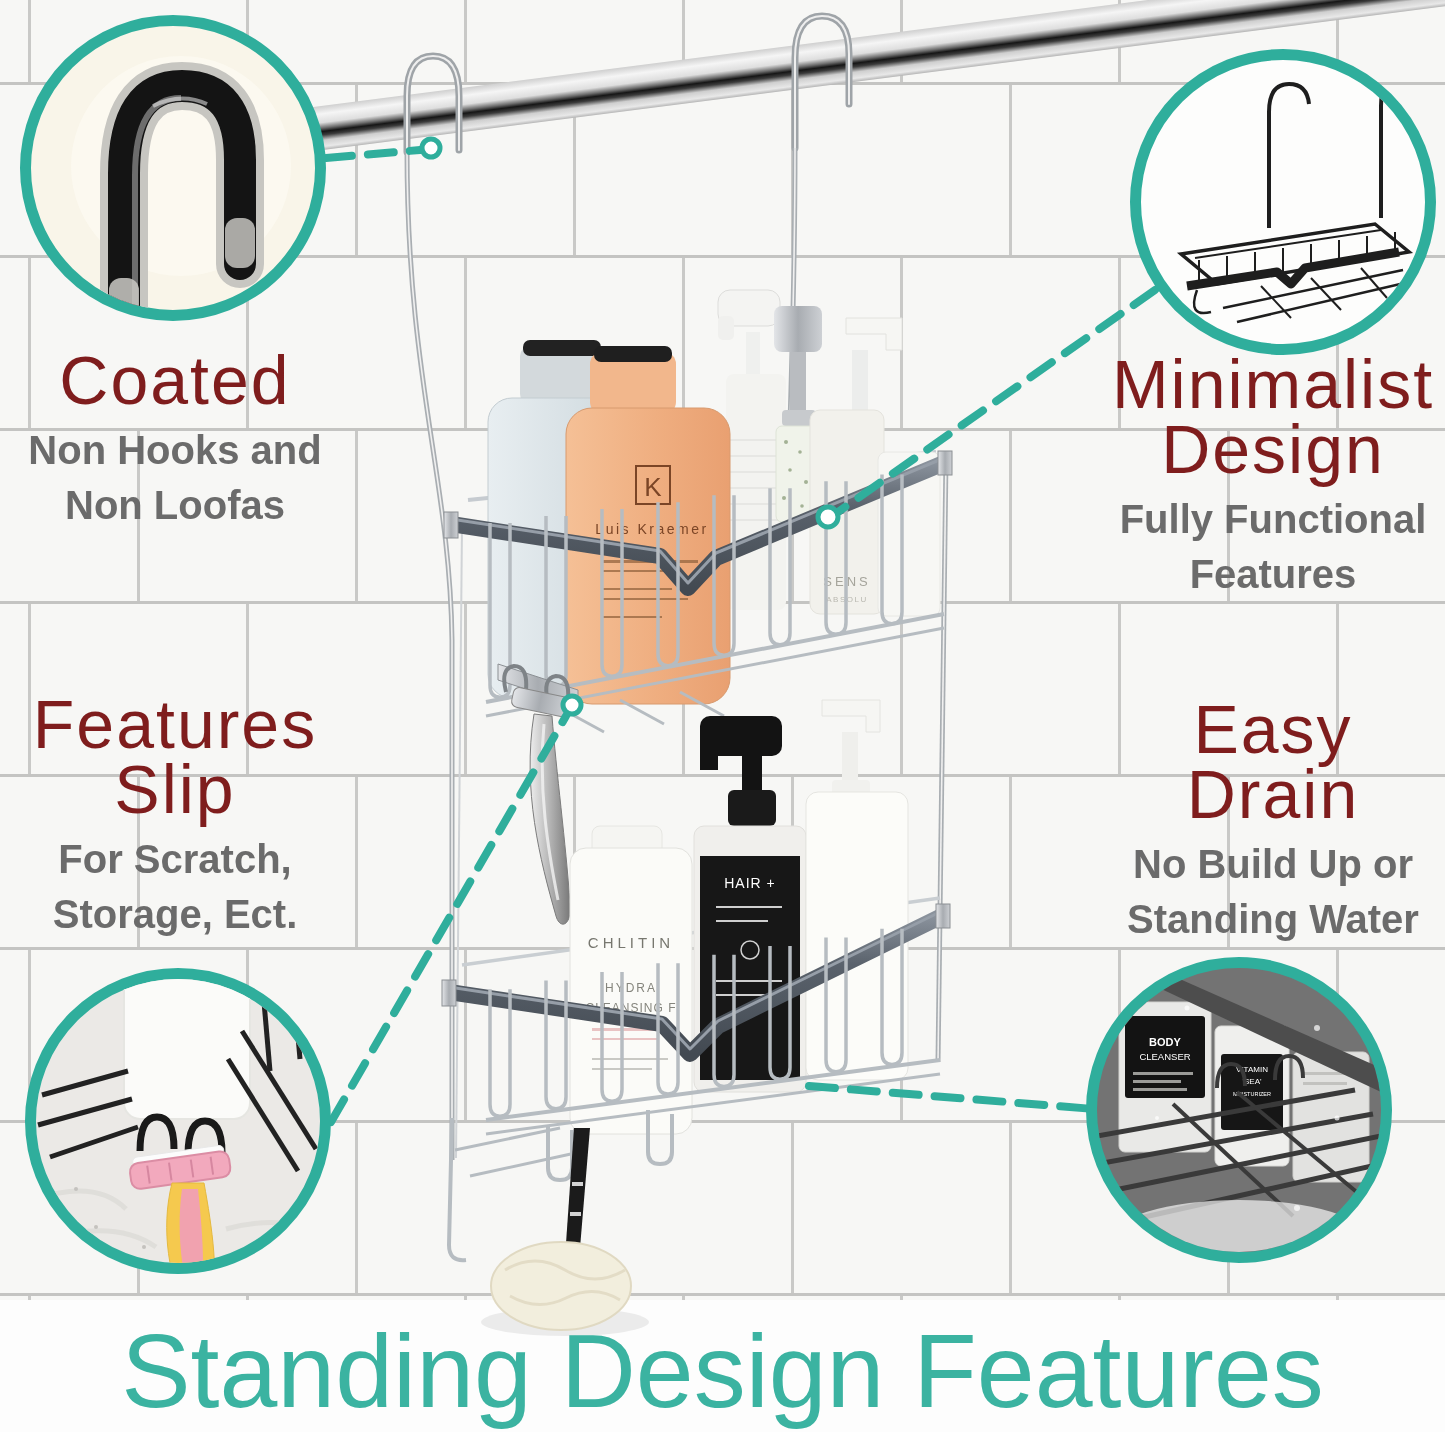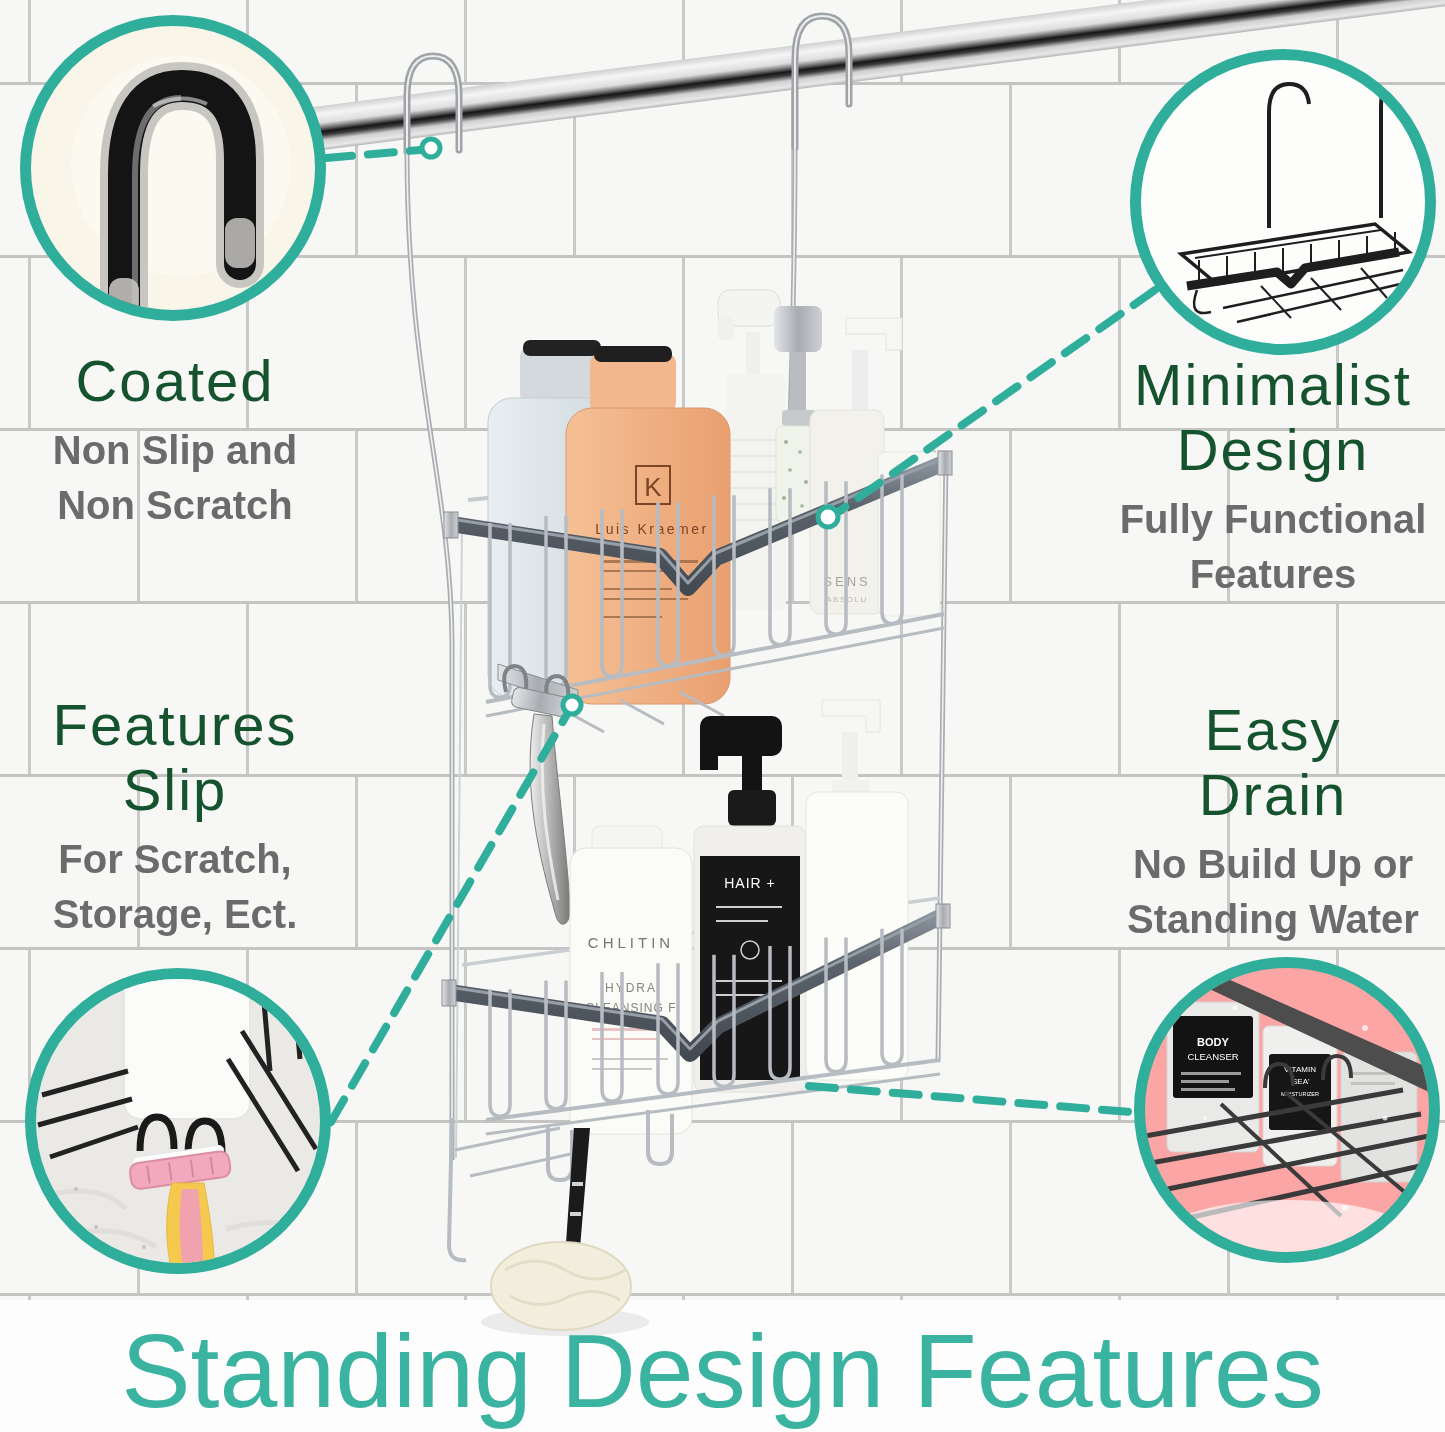--- a/index.html
+++ b/index.html
@@ -14,23 +14,23 @@
   .white-band{position:absolute;left:0;top:1300px;width:100%;height:132px;background:#fdfdfd;z-index:1;}
   .scene{position:absolute;left:0;top:0;z-index:2;}
   .callout-circle{
     position:absolute;width:306px;height:306px;border-radius:50%;
     border:11px solid #2fae9c;overflow:hidden;z-index:3;background:#fdfdfc;
   }
   .callout-circle svg{display:block;width:100%;height:100%;}
   .circle-tl{left:20px;top:15px;background:#f9f5e9;}
   .circle-tr{left:1130px;top:49px;}
   .circle-bl{left:25px;top:968px;background:#ebe9e6;}
-  .circle-br{left:1134px;top:957px;background:#fca5a5;}
+  .circle-br{left:1086px;top:957px;background:#737373;}
   .feature{position:absolute;text-align:center;z-index:4;}
-  .feature-title{font-size:58px;line-height:65px;letter-spacing:2px;color:#14532d;font-weight:400;}
+  .feature-title{font-size:68px;line-height:65px;letter-spacing:2px;color:#7f1d1d;font-weight:400;}
   .feature-sub{margin-top:10px;font-size:40px;line-height:55px;color:#6b6b6b;font-weight:bold;}
   .f-tl{left:0;top:348px;width:350px;}
   .f-tr{left:1098px;top:352px;width:350px;}
   .f-bl{left:0;top:692px;width:350px;}
   .f-br{left:1098px;top:697px;width:350px;}
   .footer-title{
     position:absolute;left:0;top:1316px;width:100%;text-align:center;z-index:4;
     font-size:104px;line-height:110px;color:#3bb3a1;font-weight:400;letter-spacing:0;
   }
 </style>
@@ -492,22 +492,22 @@
       </g>
       <ellipse cx="142" cy="272" rx="130" ry="40" fill="#ffffff" opacity="0.65"></ellipse>
     </svg>
   </div>
 
   <div class="feature f-tl">
     <div class="feature-title">
       <div>Coated</div>
     </div>
     <div class="feature-sub">
-      <div>Non Slip and</div>
-      <div>Non Scratch</div>
+      <div>Non Hooks and</div>
+      <div>Non Loofas</div>
     </div>
   </div>
 
   <div class="feature f-tr">
     <div class="feature-title">
       <div>Minimalist</div>
       <div>Design</div>
     </div>
     <div class="feature-sub">
       <div>Fully Functional</div>

